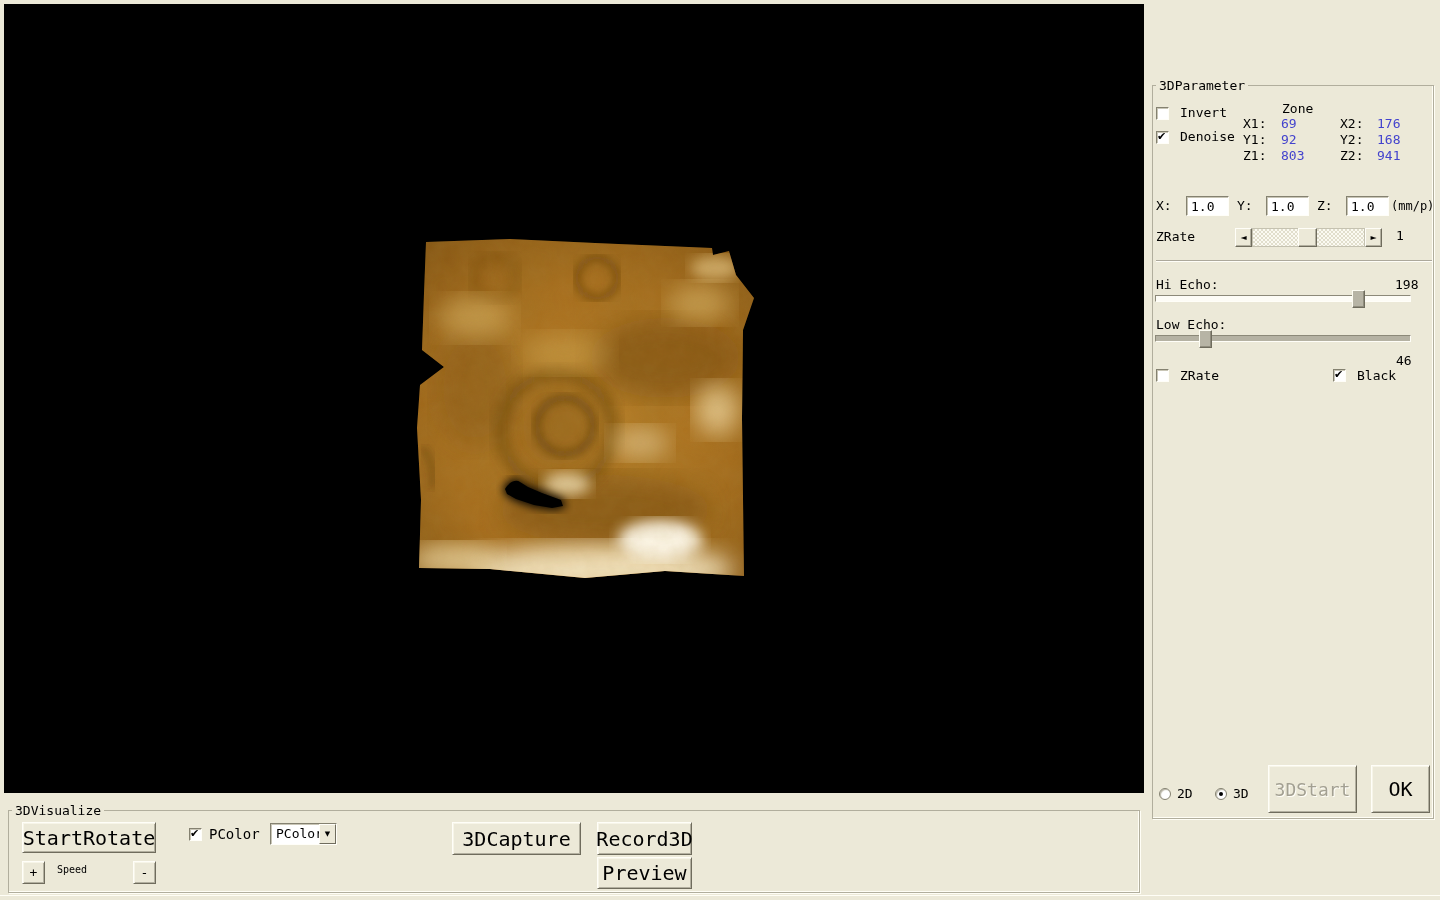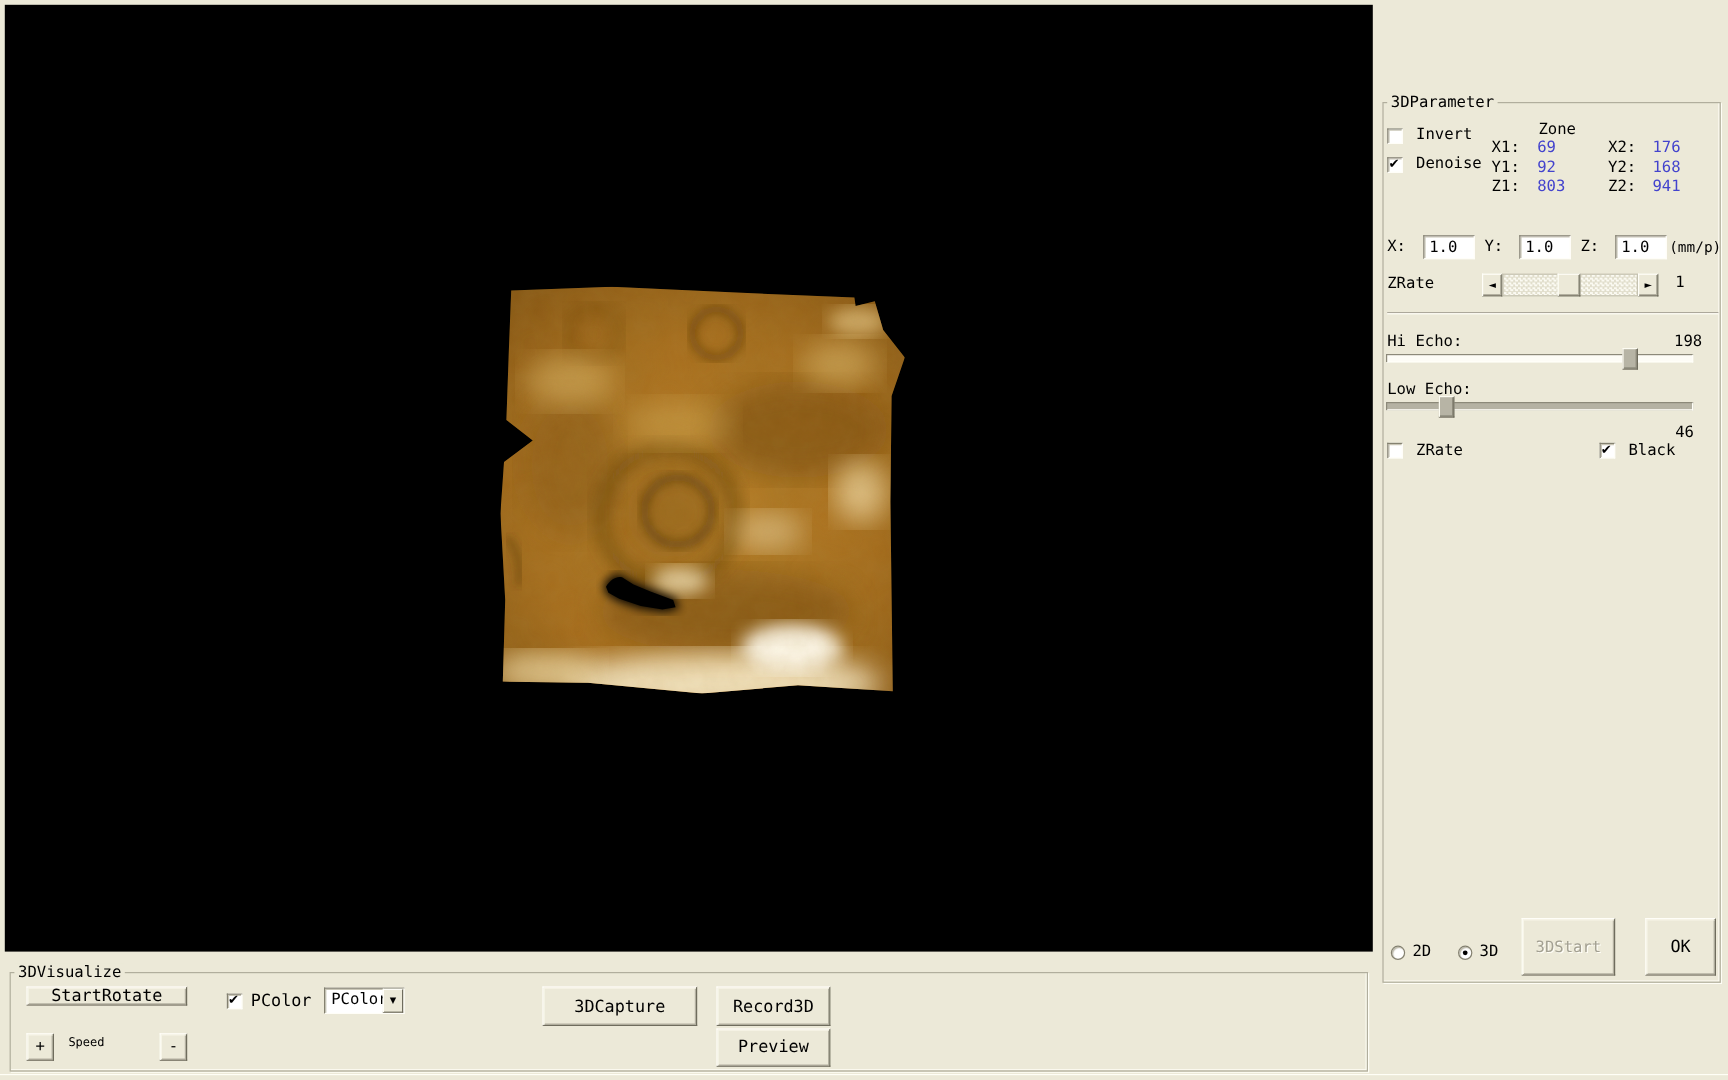--- a/index.html
+++ b/index.html
@@ -21,21 +21,21 @@
   
   .groupbox { position:absolute; border:1px solid #b1ae9d;
     box-shadow: inset -1px -1px 0 #fffef6, 1px 1px 0 #fffef6; }
   .grouplabel { position:absolute; background:#ece9d8; padding:0 3px; line-height:15px; }
 
   
   .btn { position:absolute; background:#ece9d8;
     border:1px solid; border-color:#fffef8 #6f6c5d #6f6c5d #fffef8;
     box-shadow: inset 1px 1px 0 #f7f5e8, inset -1px -1px 0 #b3b0a0;
     display:flex; align-items:center; justify-content:center;
-    font-family:inherit; font-size:14px; cursor:pointer; }
+    font-family:inherit; font-size:20px; cursor:pointer; }
   .btn.disabled { color:#a3a092; text-shadow:1px 1px 0 #fffef8; cursor:default; }
 
   
   .field { position:absolute; background:#fff;
     border:1px solid; border-color:#848170 #fffef8 #fffef8 #848170;
     box-shadow: inset 1px 1px 0 #c9c6b6;
     font-family:inherit; font-size:13px; padding:1px 4px; outline:none; }
 
   
   .cb { position:absolute; width:13px; height:13px; background:#fff;
@@ -220,27 +220,27 @@
 </span>
 <div class="lab" style="left:1357px; top:369px;">Black</div>
 
 <span class="radio" style="left:1159px; top:788px;"></span>
 <div class="lab" style="left:1177px; top:787px;">2D</div>
 <span class="radio sel" style="left:1215px; top:788px;">
     <span class="dot"></span>
   </span>
 <div class="lab" style="left:1233px; top:787px;">3D</div>
 
-<button class="btn disabled" style="left:1268px; top:765px; width:78px; height:48px; font-size:13px;">3DStart</button>
+<button class="btn disabled" style="left:1268px; top:765px; width:89px; height:48px; font-size:18px;">3DStart</button>
 <button class="btn" style="left:1371px; top:765px; width:59px; height:48px;">OK</button>
 
 <div class="groupbox" style="left:8px; top:810px; width:1132px; height:83px;"></div>
 <div class="grouplabel" style="left:12px; top:803px;">3DVisualize</div>
 
-<button class="btn" style="left:22px; top:822px; width:134px; height:16px;">StartRotate</button>
+<button class="btn" style="left:22px; top:822px; width:134px; height:31px;">StartRotate</button>
 
 <button class="btn" style="left:22px; top:861px; width:23px; height:23px; font-size:13px;">+</button>
 <div class="lab" style="left:57px; top:863px; font-size:10px;">Speed</div>
 <button class="btn" style="left:133px; top:861px; width:23px; height:23px; font-size:13px;">-</button>
 
 <span class="cb" style="left:189px; top:828px;">
   <span class="mark">✔</span>
 </span>
 <div class="lab" style="left:209px; top:827px; font-size:14px;">PColor</div>
 

